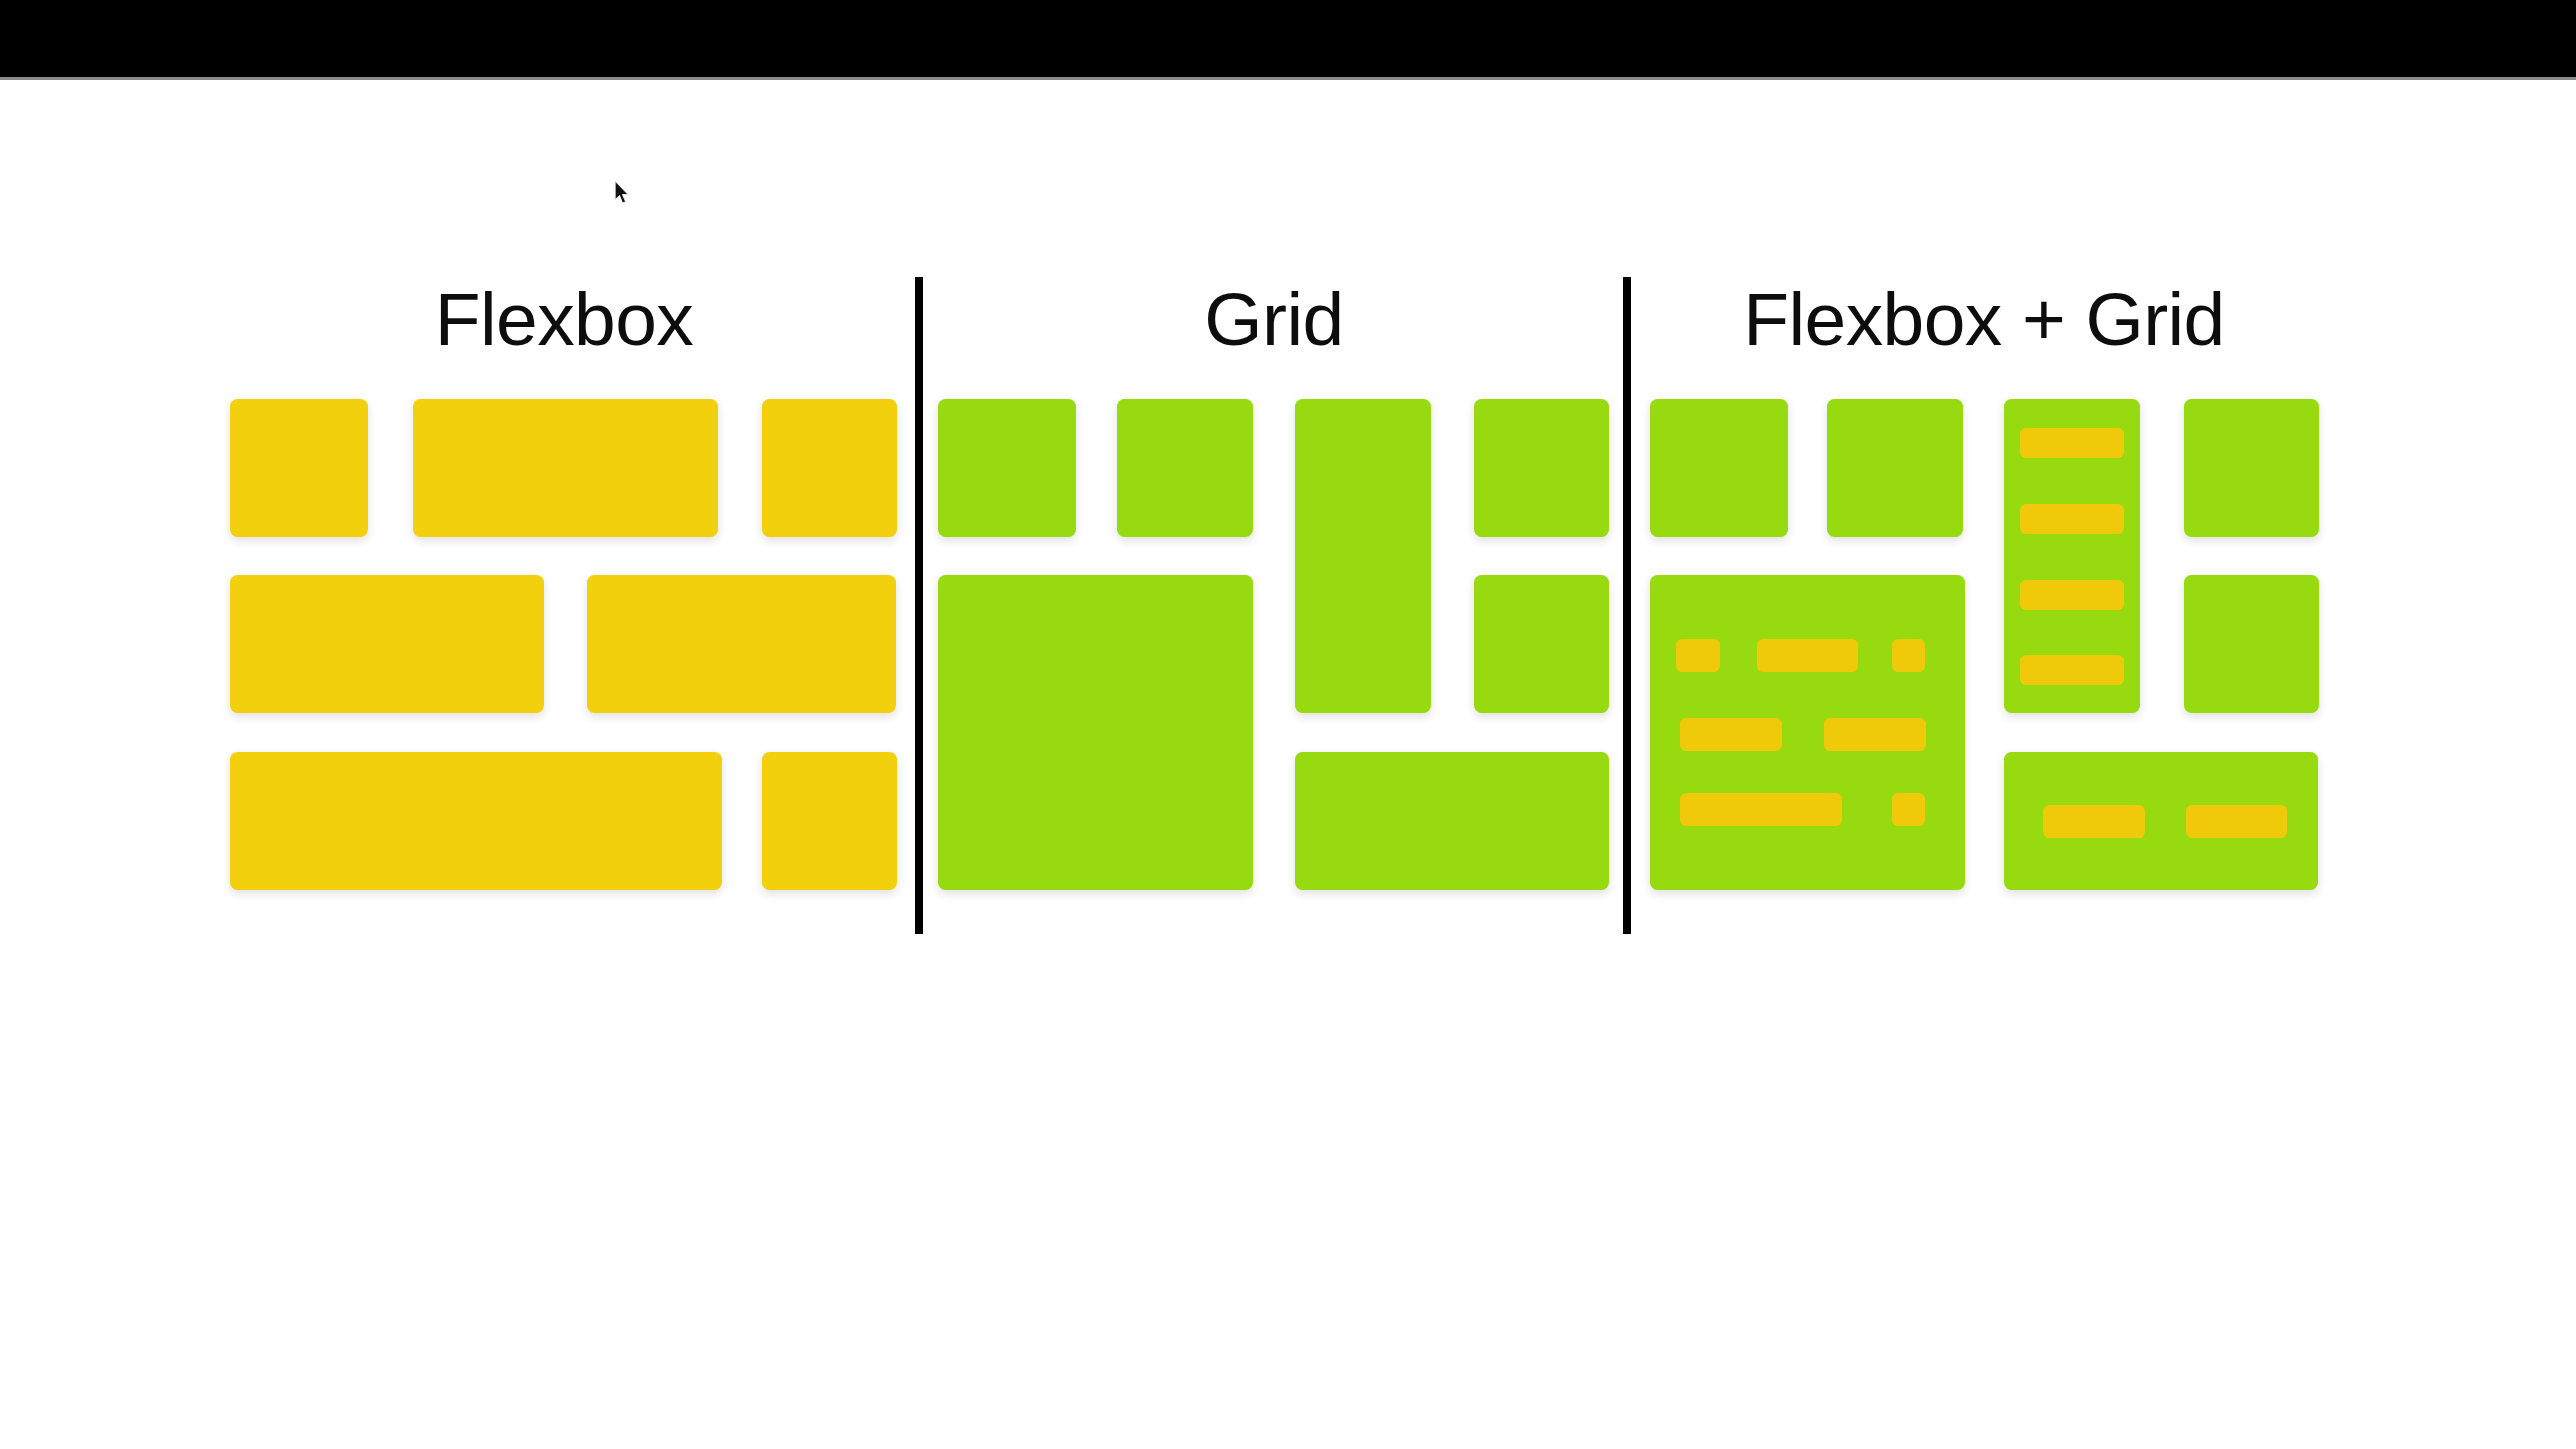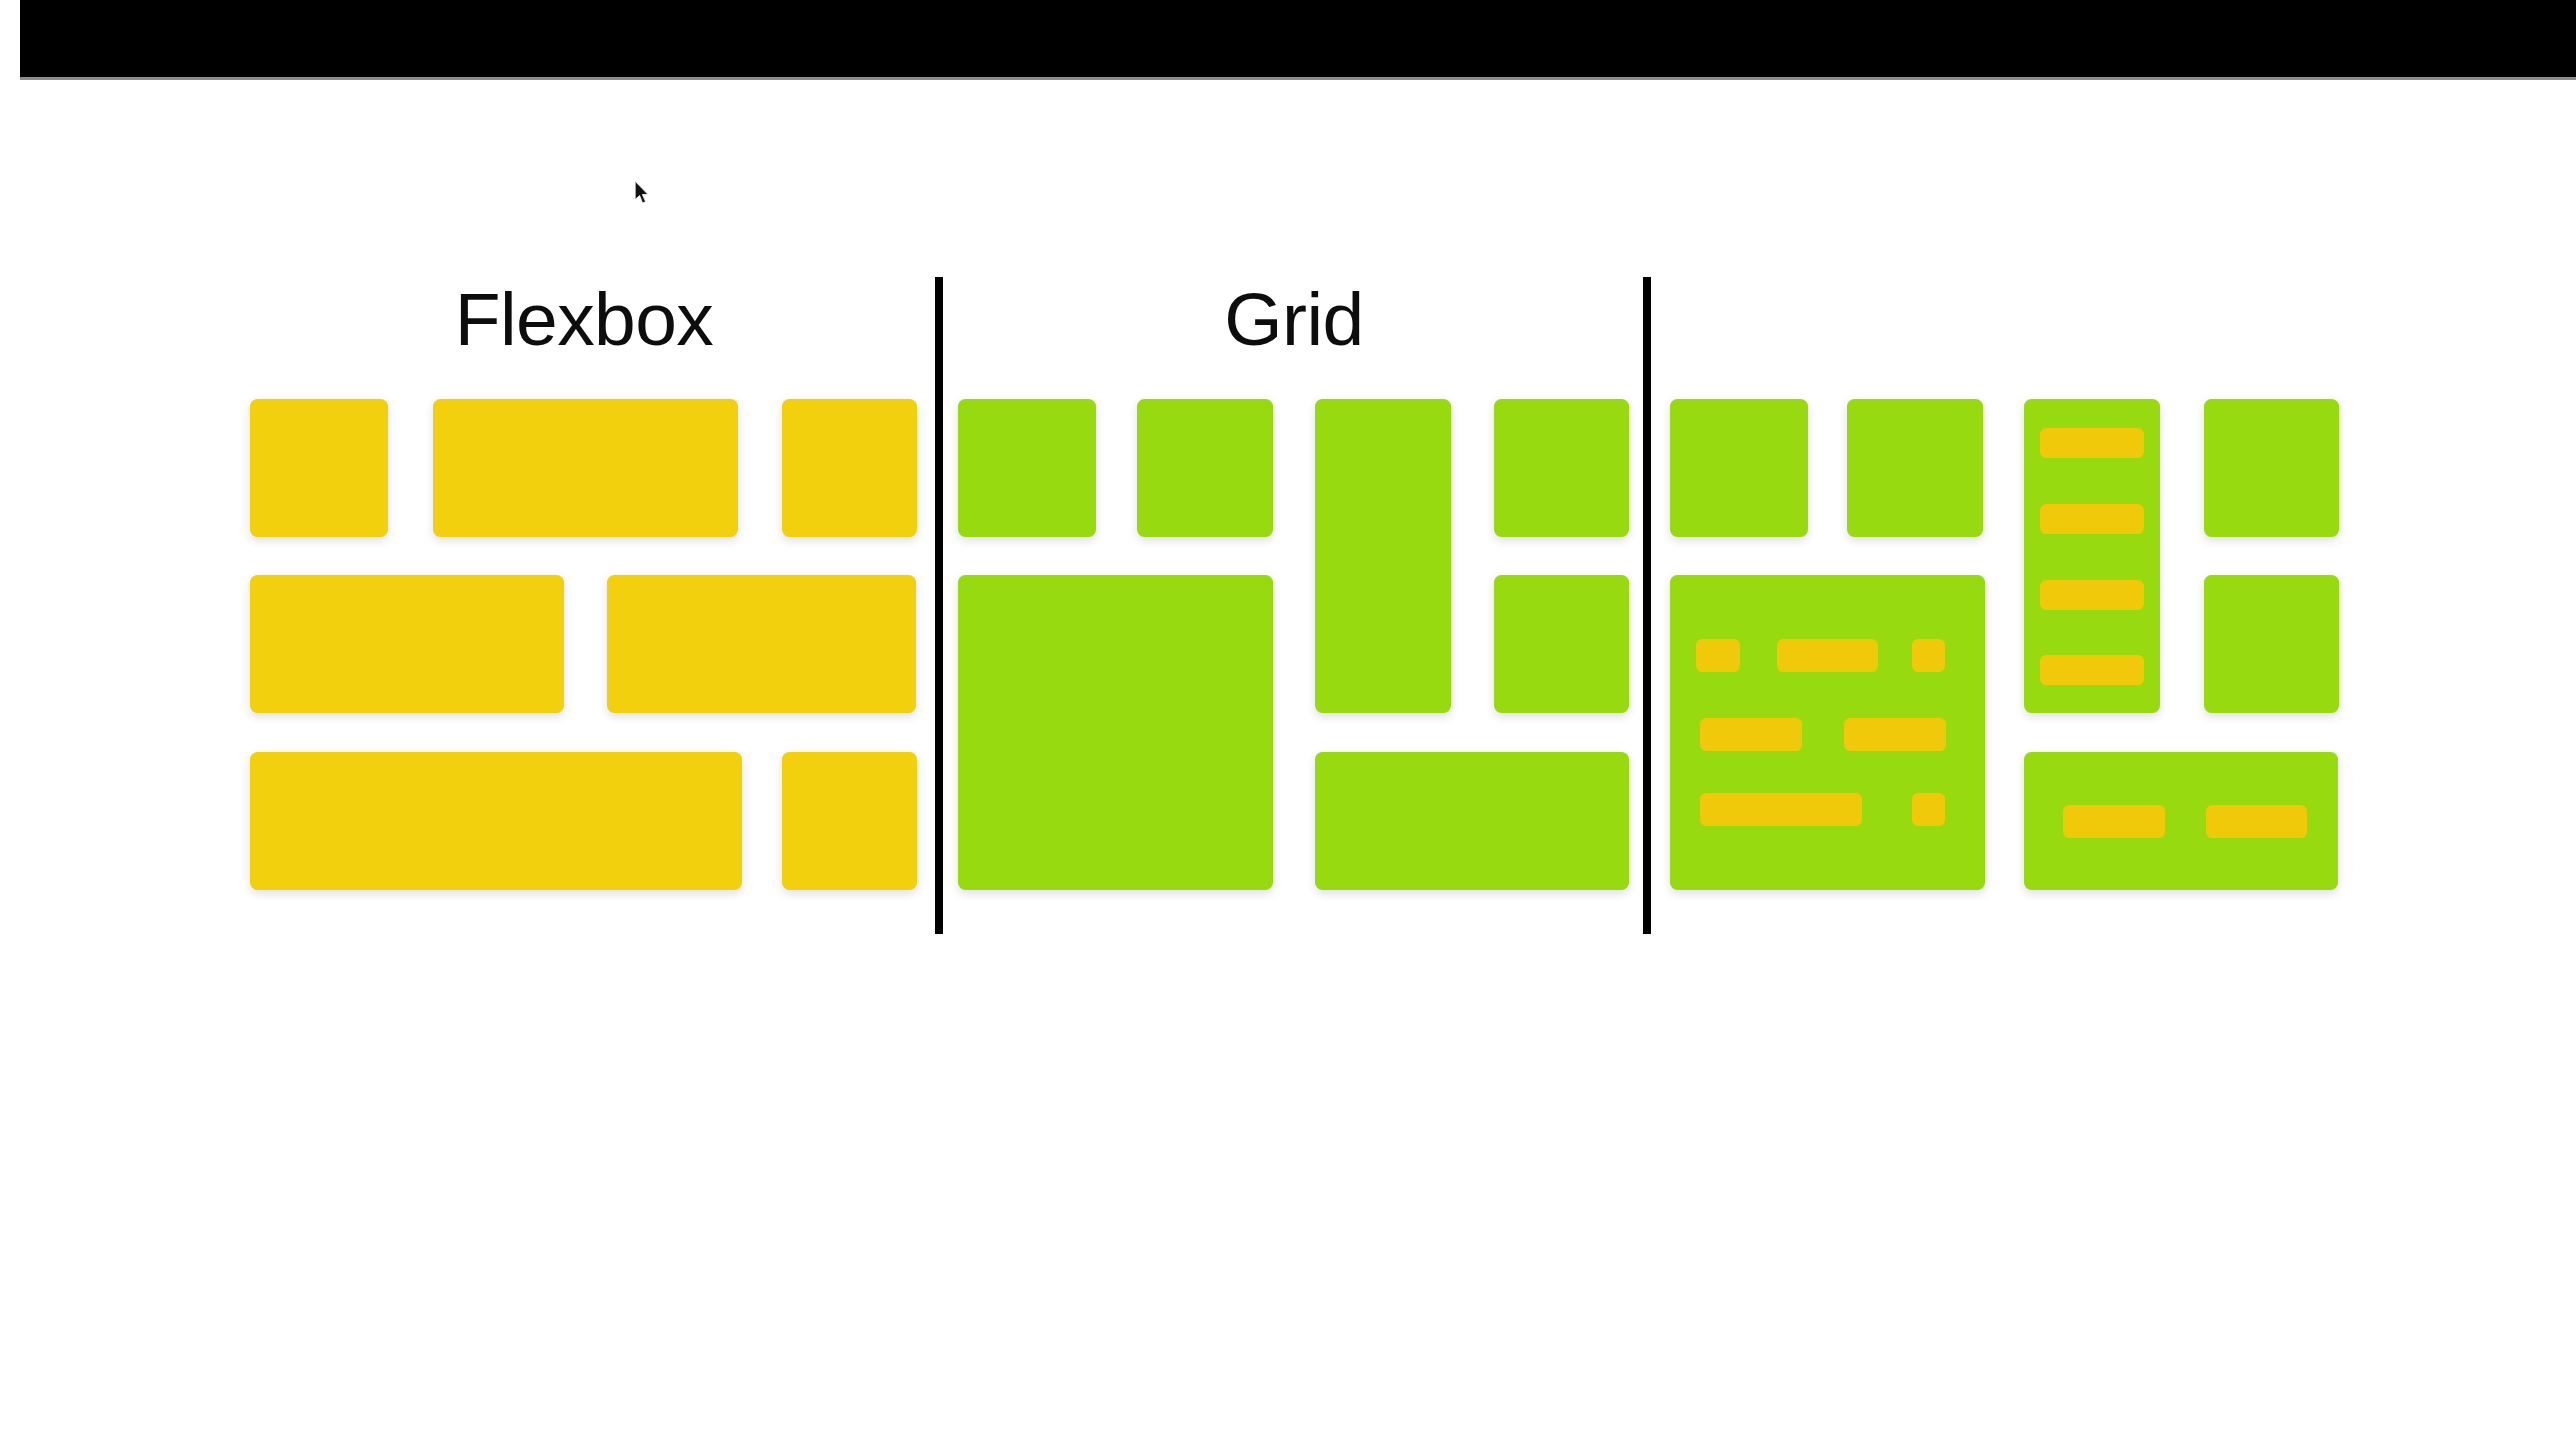--- a/index.html
+++ b/index.html
@@ -9,21 +9,20 @@
     height: 1449px;
     overflow: hidden;
     background: var(--background, #ffffff);
     font-family: "Liberation Sans", "DejaVu Sans", sans-serif;
   }
   #stage {
     position: relative;
     width: 2204px;
     height: 1449px;
     background: var(--background, #ffffff);
-    margin-left: 20px;
   }
   #letterbox {
     position: absolute;
     left: 0; top: 0;
     width: 2576px;
     height: 77px;
     background: var(--letterbox, #000);
   }
   #letterbox::after {
     content: "";
@@ -65,20 +64,21 @@
   }
 </style>
 </head>
 <body>
 
 <div id="stage">
   <div id="letterbox"></div>
 
   <div class="title" style="left: 564px;">Flexbox</div>
   <div class="title" style="left: 1274px; text-align: right;">Grid</div>
+  <div class="title" style="left: 1984px;">Flexbox + Grid</div>
 
   <div id="blocks">
       <div class="block" style="left: 230px; top: 399px; width: 138px; height: 138px; background: var(--yellow);"></div>
       <div class="block" style="left: 413px; top: 399px; width: 305px; height: 138px; background: var(--yellow);"></div>
       <div class="block" style="left: 762px; top: 399px; width: 135px; height: 138px; background: var(--yellow);"></div>
       <div class="block" style="left: 230px; top: 575px; width: 314px; height: 138px; background: var(--yellow);"></div>
       <div class="block" style="left: 587px; top: 575px; width: 309px; height: 138px; background: var(--yellow);"></div>
       <div class="block" style="left: 230px; top: 752px; width: 492px; height: 138px; background: var(--yellow);"></div>
       <div class="block" style="left: 762px; top: 752px; width: 135px; height: 138px; background: var(--yellow);"></div>
       <div class="block" style="left: 938px; top: 399px; width: 138px; height: 138px; background: var(--green);"></div>

